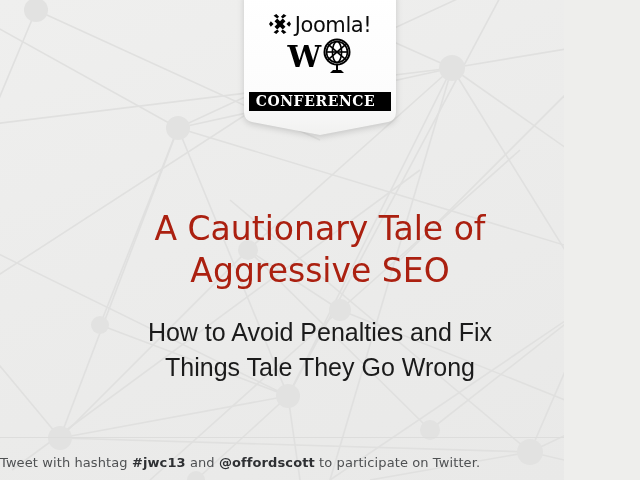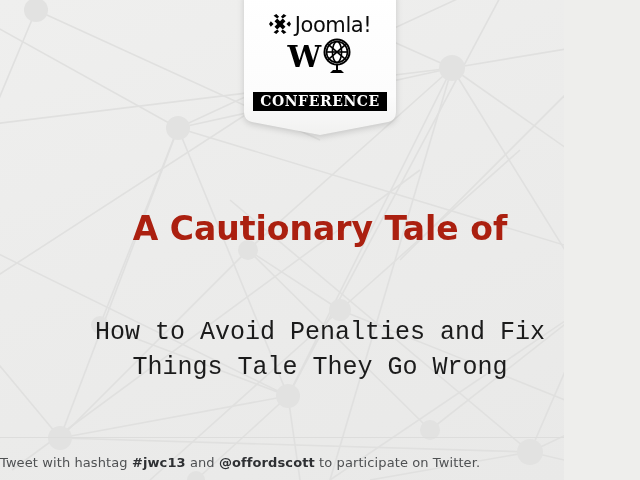--- a/index.html
+++ b/index.html
@@ -95,48 +95,48 @@
   }
   .globe-o { width: 32px; height: 40px; display: inline-block; vertical-align: middle; }
 
   .conference-bar {
     background: #000;
     color: #fff;
     font-family: "DejaVu Serif", serif;
     font-weight: bold;
     font-size: 14px;
     letter-spacing: 0.6px;
-    padding: 2px 7px 3px 7px;
+    padding: 2px 16px 3px 7px;
     line-height: 1;
     margin-top: 18px;
   }
 
   
   .title {
     position: absolute;
     left: 0;
     top: 186px;
     width: 640px;
     text-align: center;
     font-family: "DejaVu Sans", sans-serif;
     font-size: 33px;
-    font-weight: 700;
+    font-weight: 400;
     line-height: 1.26;
     color: #ab2010;
     letter-spacing: 0px;
   }
   .title .line { display: block; }
 
   .subtitle {
     position: absolute;
     left: 0;
     top: 294px;
     width: 640px;
     text-align: center;
-    font-family: Liberation Mono, monospace;
+    font-family: Liberation Sans, sans-serif;
     font-size: 25px;
     font-weight: 400;
     line-height: 1.42;
     color: #1b1b1b;
   }
   .subtitle .line { display: block; }
 
   
   .footer-rule {
     position: absolute;
@@ -273,20 +273,21 @@
           </g>
         </svg>
       </div>
 
       <div class="conference-bar">CONFERENCE</div>
     </div>
   </div>
 
   <h1 class="title">
     <span class="line">A Cautionary Tale of</span>
+    <span class="line">Aggressive SEO</span>
   </h1>
 
   <h2 class="subtitle">
     <span class="line">How to Avoid Penalties and Fix</span>
     <span class="line">Things Tale They Go Wrong</span>
   </h2>
 
   <div class="footer-rule"></div>
   <div class="footer">
     <span>Tweet with hashtag </span><b>#jwc13</b><span> and </span><b>@offordscott</b><span> to participate on Twitter.</span>

